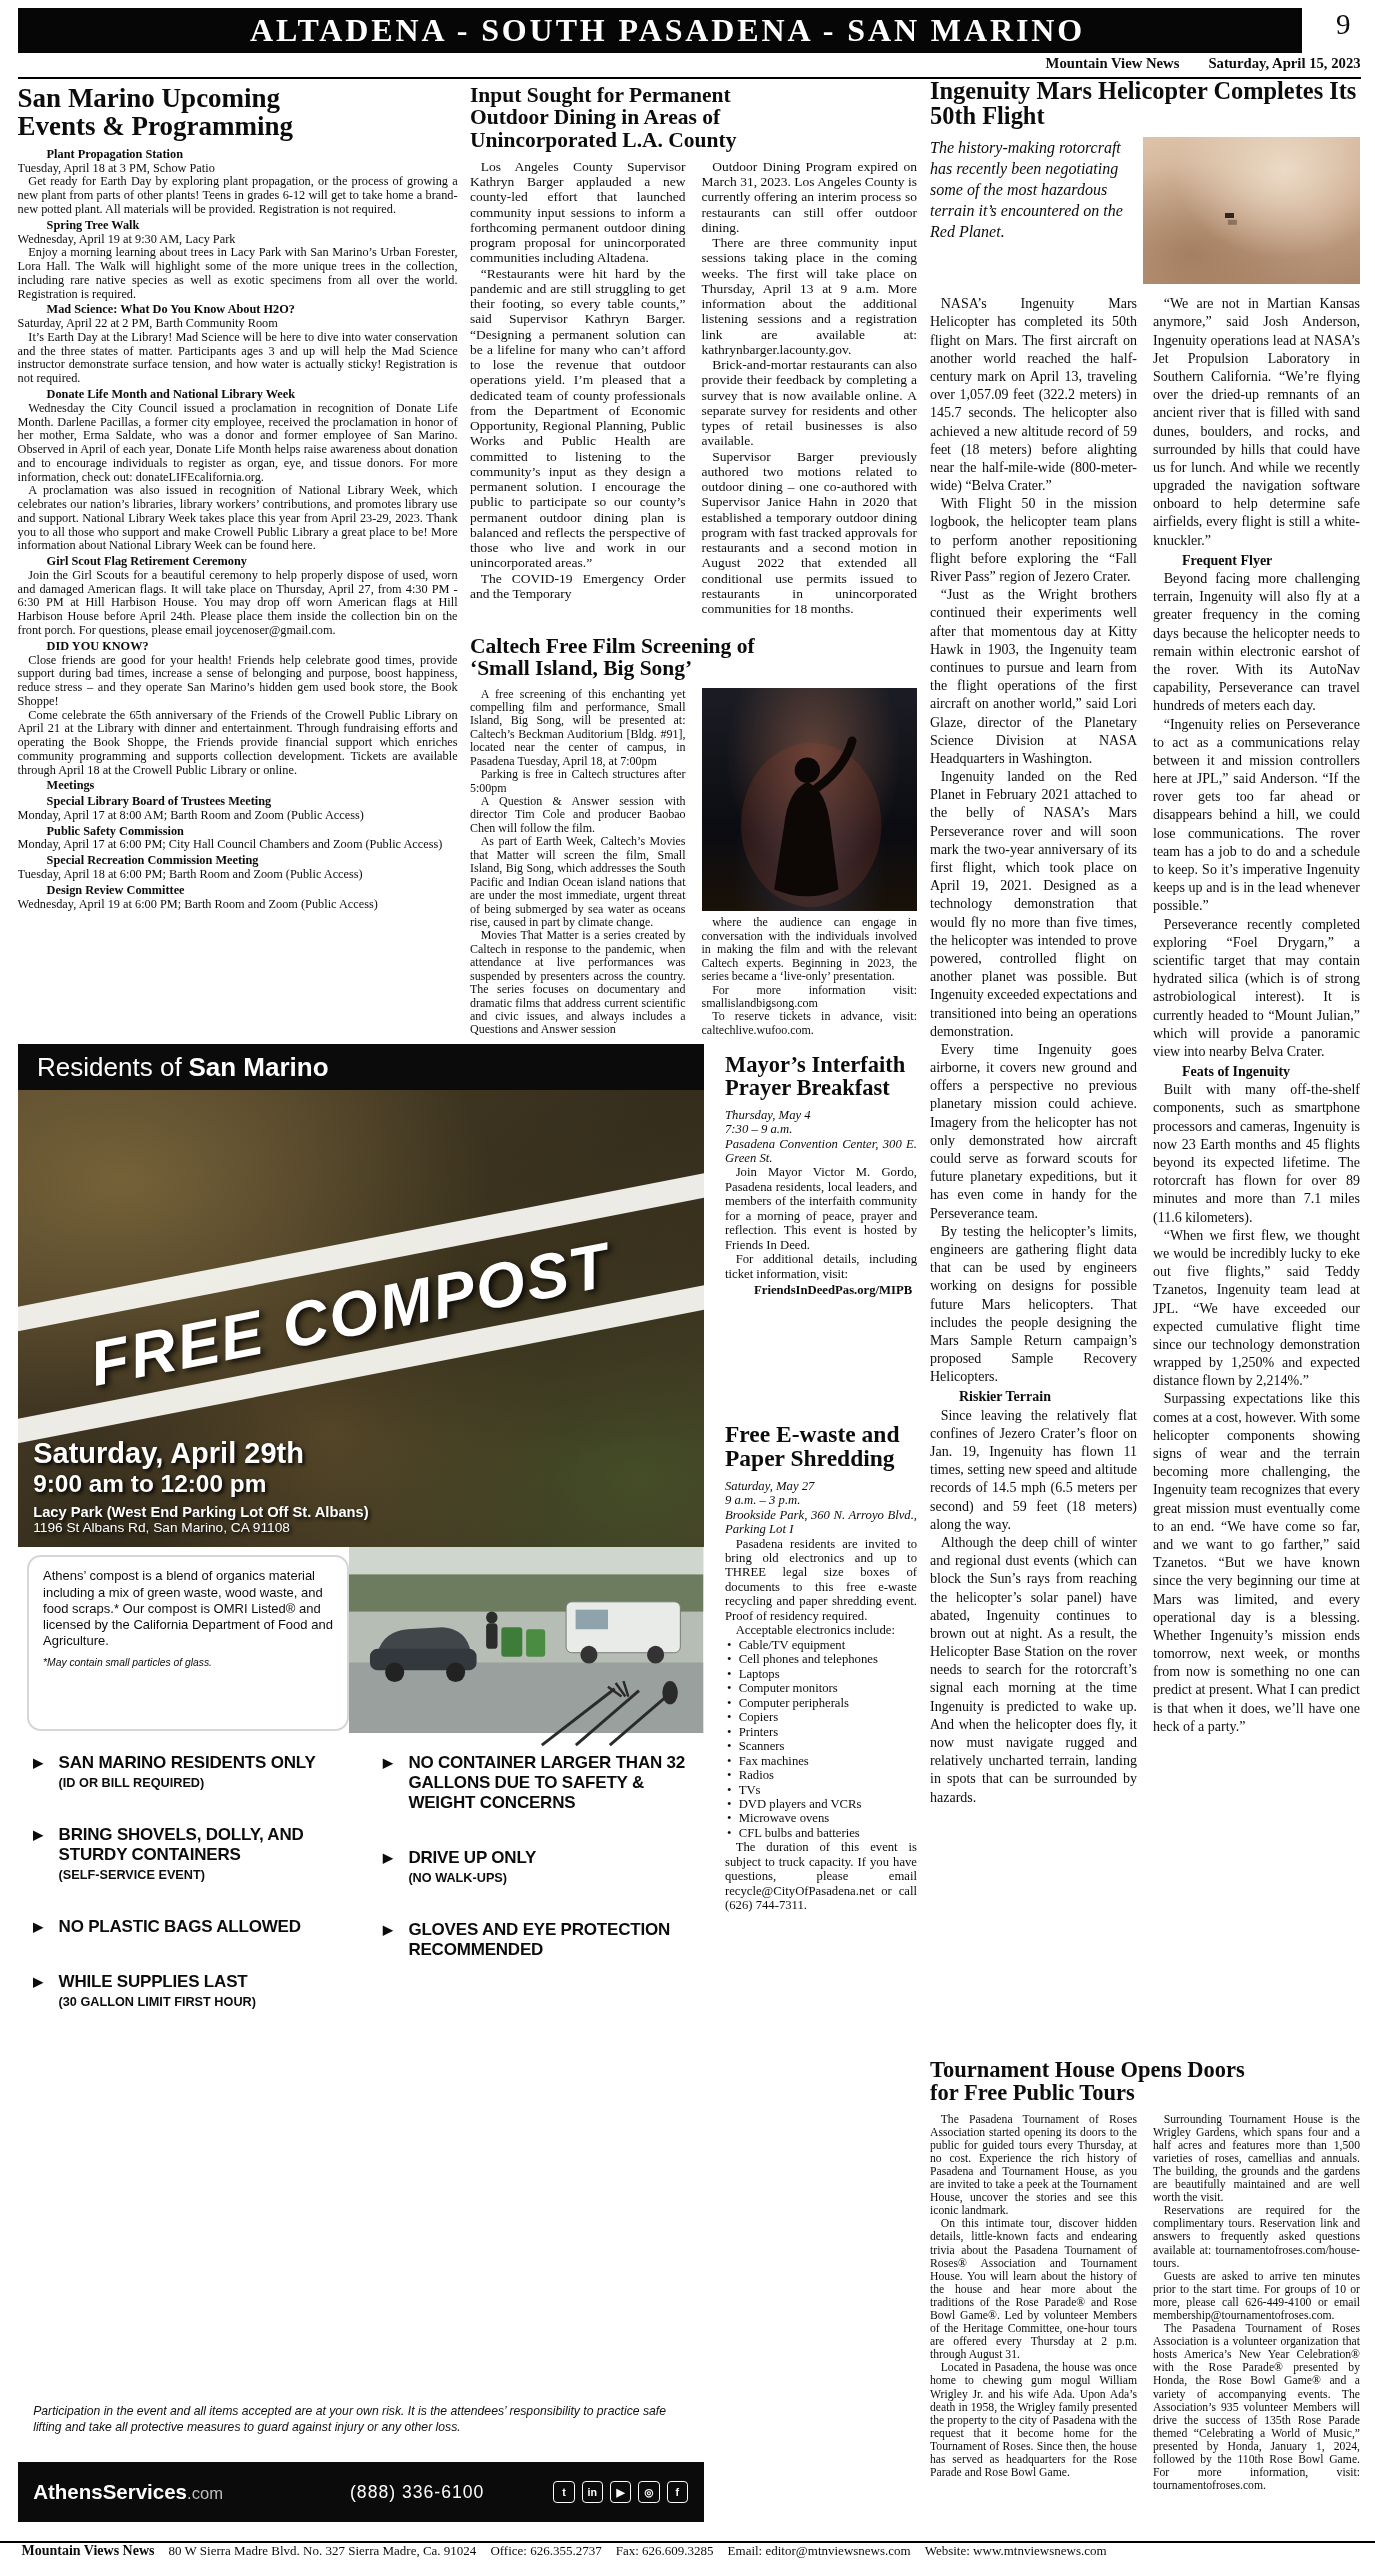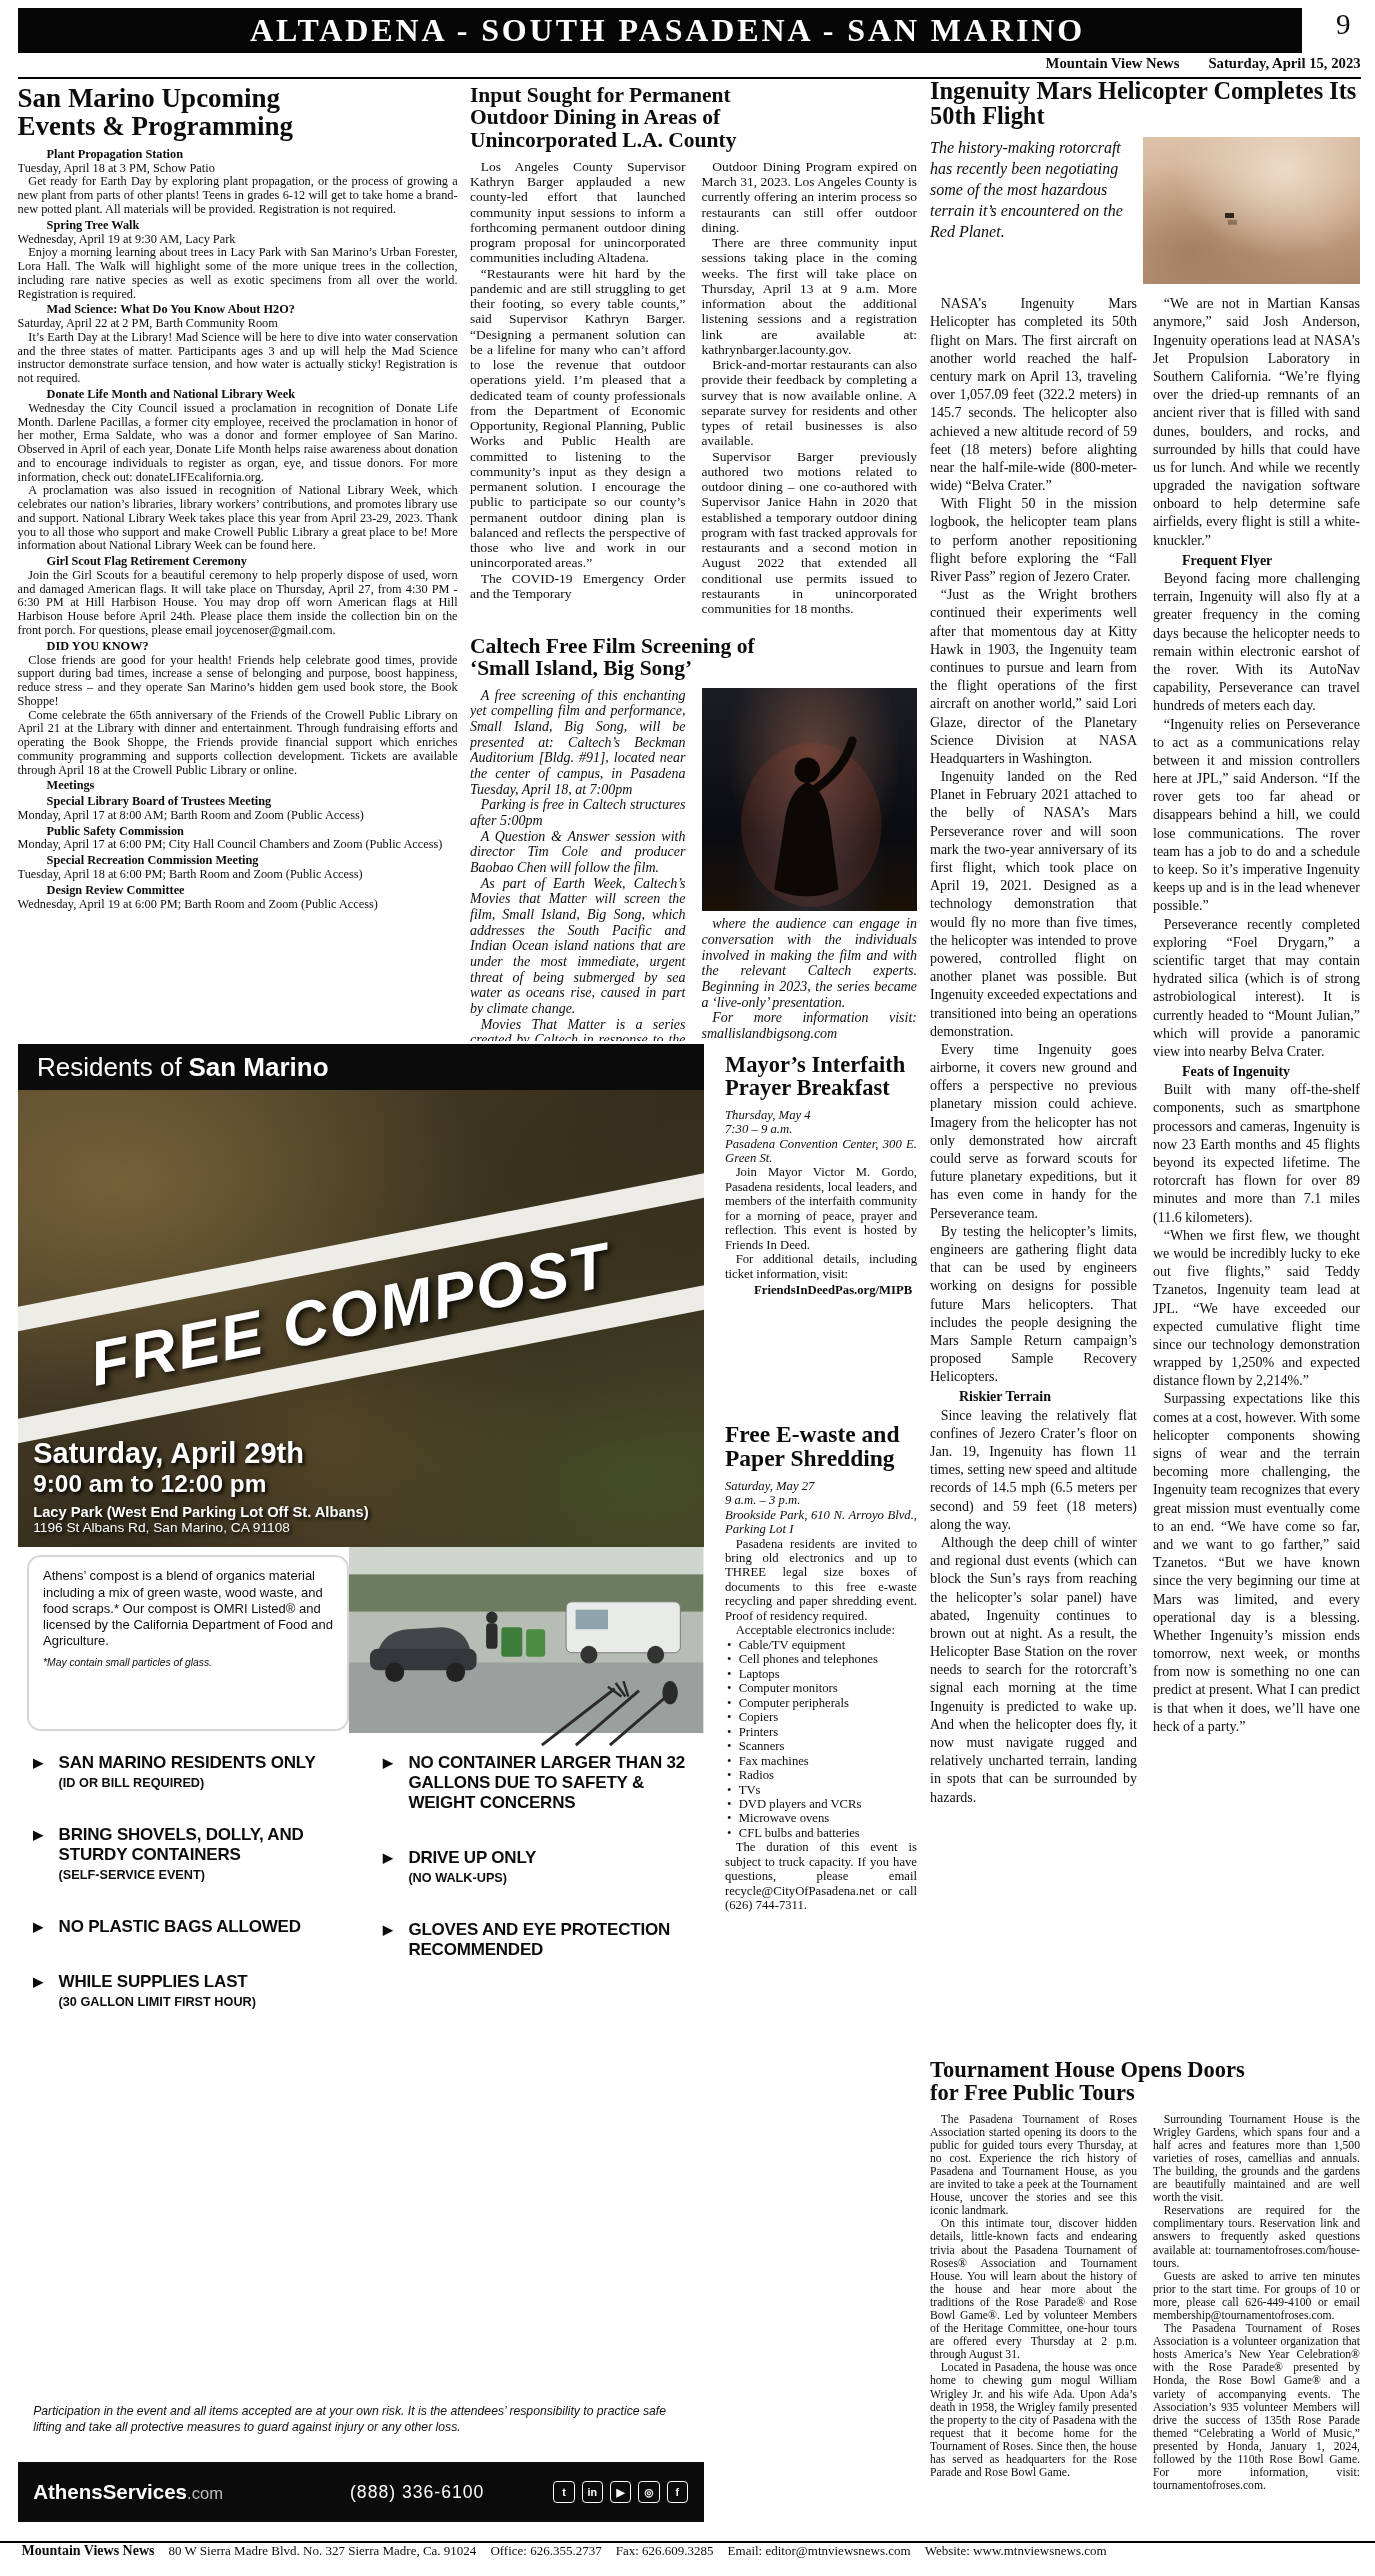--- a/index.html
+++ b/index.html
@@ -31,21 +31,21 @@
   .sanmarino { position:absolute; left:17.6px; top:84px; width:440px; height:958px; overflow:hidden; }
   .sanmarino .t { font-size:27px; width:322px; }
   .sanmarino .flow { font-size:12.3px; line-height:1.12; }
 
   .dining { position:absolute; left:470px; top:84px; width:447px; height:549px; overflow:hidden; }
   .dining .t { font-size:21.5px; width:322px; }
   .dining .colx { font-size:13.5px; line-height:1.13; }
 
   .caltech { position:absolute; left:470px; top:635px; width:447px; height:406px; overflow:hidden; }
   .caltech .t { font-size:21.5px; width:322px; }
-  .caltech .colx { font-size:14px; line-height:1.12;font-style:italic; }
+  .caltech .colx { font-size:12px; line-height:1.12; }
   .film-photo { width:100%; height:223px; margin-bottom:5.9px; position:relative; overflow:hidden;
     background:
       radial-gradient(ellipse at 52% 30%, rgba(190,120,90,0.45), transparent 55%),
       radial-gradient(ellipse at 50% 82%, rgba(90,110,170,0.28), transparent 50%),
       linear-gradient(180deg,#1c1d24,#0b0c11 65%,#1a1108); }
   .film-photo svg { position:absolute; inset:0; width:100%; height:100%; }
 
   .mayor { position:absolute; left:725px; top:1053px; width:192px; }
   .mayor .t { font-size:22.5px; width:186px; }
   .mayor .flow, .ewaste .flow { font-size:12.7px; line-height:1.14; }
@@ -223,21 +223,21 @@
         <div class="para">For additional details, including ticket information, visit:</div>
         <div class="rh">FriendsInDeedPas.org/MIPB</div>
       </div>
   </section>
 
   <section class="ewaste">
     <h2 class="t">Free E-waste and Paper Shredding</h2>
     <div class="flow">
         <div class="ital">Saturday, May 27</div>
         <div class="ital">9 a.m. – 3 p.m.</div>
-        <div class="ital">Brookside Park, 610 N. Arroyo Blvd., Parking Lot I</div>
+        <div class="ital">Brookside Park, 360 N. Arroyo Blvd., Parking Lot I</div>
         <div class="para">Pasadena residents are invited to bring old electronics and up to THREE legal size boxes of documents to this free e-waste recycling and paper shredding event. Proof of residency required.</div>
         <div class="para">Acceptable electronics include:</div>
         <div class="bult">Cable/TV equipment</div>
         <div class="bult">Cell phones and telephones</div>
         <div class="bult">Laptops</div>
         <div class="bult">Computer monitors</div>
         <div class="bult">Computer peripherals</div>
         <div class="bult">Copiers</div>
         <div class="bult">Printers</div>
         <div class="bult">Scanners</div>

